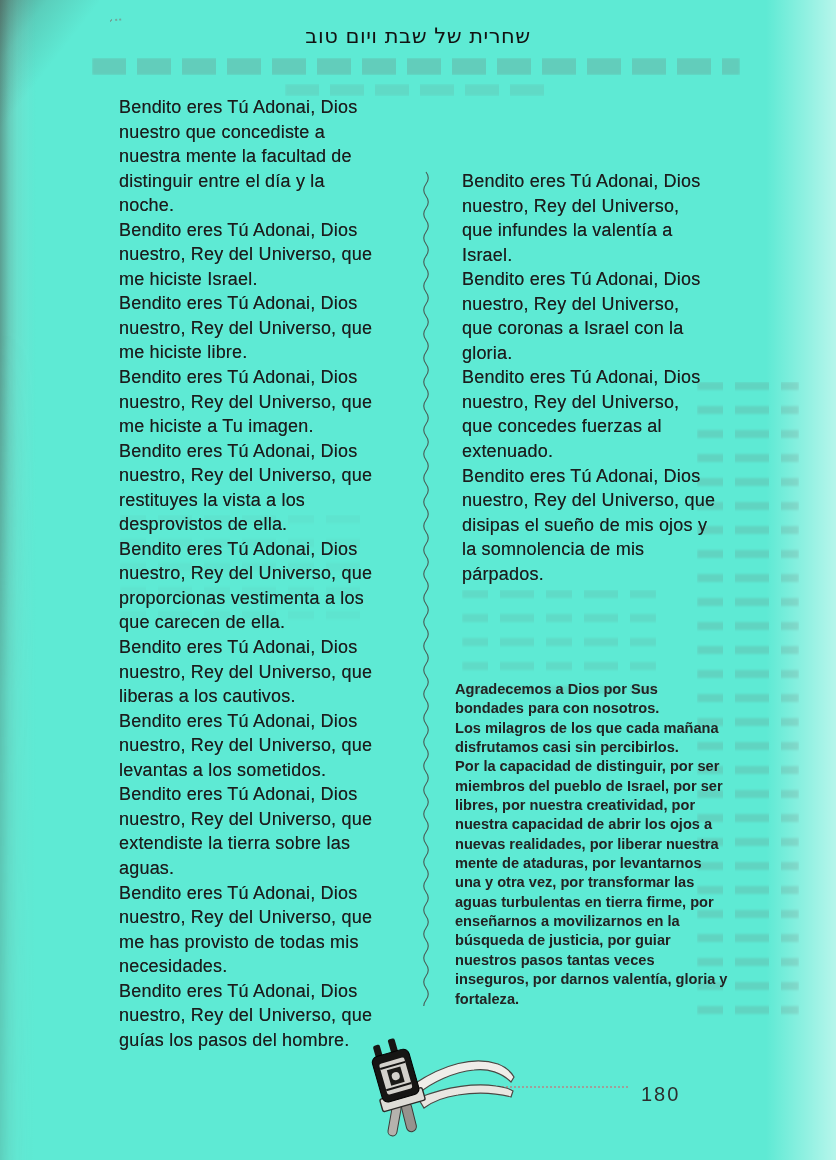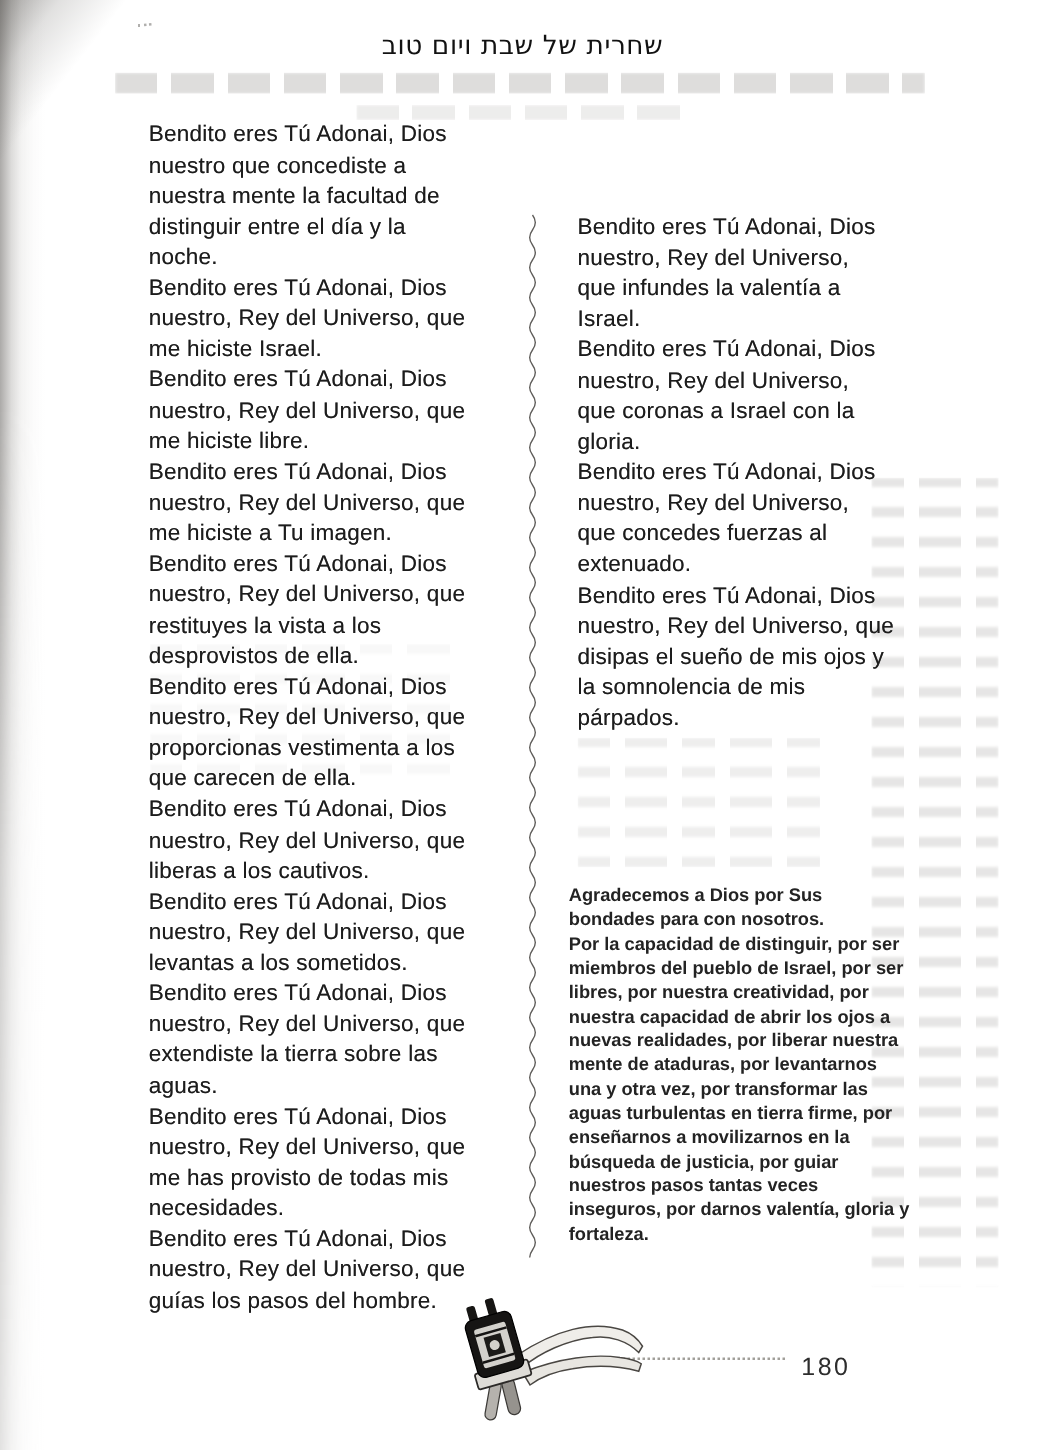--- a/index.html
+++ b/index.html
@@ -1,18 +1,18 @@
 <!DOCTYPE html>
 <html><head>
 <meta charset="utf-8">
 <style>
   html,body{margin:0;padding:0;background:#e9e7e3;}
   .page{
     position:relative;width:836px;height:1160px;overflow:hidden;
-    background:#ffffff;
+    background:#5eead4;
     font-family:"Liberation Sans", sans-serif;color:#1c1c1c;
   }
   
   .edge-left{
     position:absolute;left:0;top:0;bottom:0;width:36px;
     background:linear-gradient(90deg, rgba(88,85,81,.50) 0, rgba(130,127,122,.28) 9px,
       rgba(170,167,162,.14) 17px, rgba(200,197,192,.06) 27px, rgba(0,0,0,0) 36px);
     -webkit-mask:linear-gradient(180deg,#000 0 28%, rgba(0,0,0,.55) 60%, rgba(0,0,0,.35) 100%);
     mask:linear-gradient(180deg,#000 0 28%, rgba(0,0,0,.55) 60%, rgba(0,0,0,.35) 100%);
   }
@@ -50,21 +50,21 @@
     position:absolute;left:119px;top:95px;width:318px;
     font-size:18px;line-height:24.55px;letter-spacing:.2px;
     text-shadow:0 0 .5px rgba(22,22,22,.6);
   }
   .right-col{
     position:absolute;left:462px;top:169px;width:298px;
     font-size:18px;line-height:24.55px;letter-spacing:.2px;
     text-shadow:0 0 .5px rgba(22,22,22,.6);
   }
   .commentary{
-    position:absolute;left:455px;top:708px;width:296px;
+    position:absolute;left:455px;top:680px;width:296px;
     font-size:14.6px;line-height:19.35px;font-weight:700;letter-spacing:0;
     color:#232323;
   }
   .commentary p{margin:0;white-space:pre-line;}
   .divider-svg{position:absolute;left:420px;top:170px;}
   .tefillin-svg{position:absolute;left:352px;top:1038px;}
   .dotted-line{
     position:absolute;left:478px;top:1086px;width:150px;height:0;
     border-top:2px dotted #a19f9a;
   }
@@ -153,20 +153,22 @@
     <p>Bendito eres Tú Adonai, Dios
 nuestro, Rey del Universo, que
 disipas el sueño de mis ojos y
 la somnolencia de mis
 párpados.</p>
   </div>
 
   <div class="commentary">
     <p>Agradecemos a Dios por Sus
 bondades para con nosotros.</p>
+    <p>Los milagros de los que cada mañana
+disfrutamos casi sin percibirlos.</p>
     <p>Por la capacidad de distinguir, por ser
 miembros del pueblo de Israel, por ser
 libres, por nuestra creatividad, por
 nuestra capacidad de abrir los ojos a
 nuevas realidades, por liberar nuestra
 mente de ataduras, por levantarnos
 una y otra vez, por transformar las
 aguas turbulentas en tierra firme, por
 enseñarnos a movilizarnos en la
 búsqueda de justicia, por guiar

